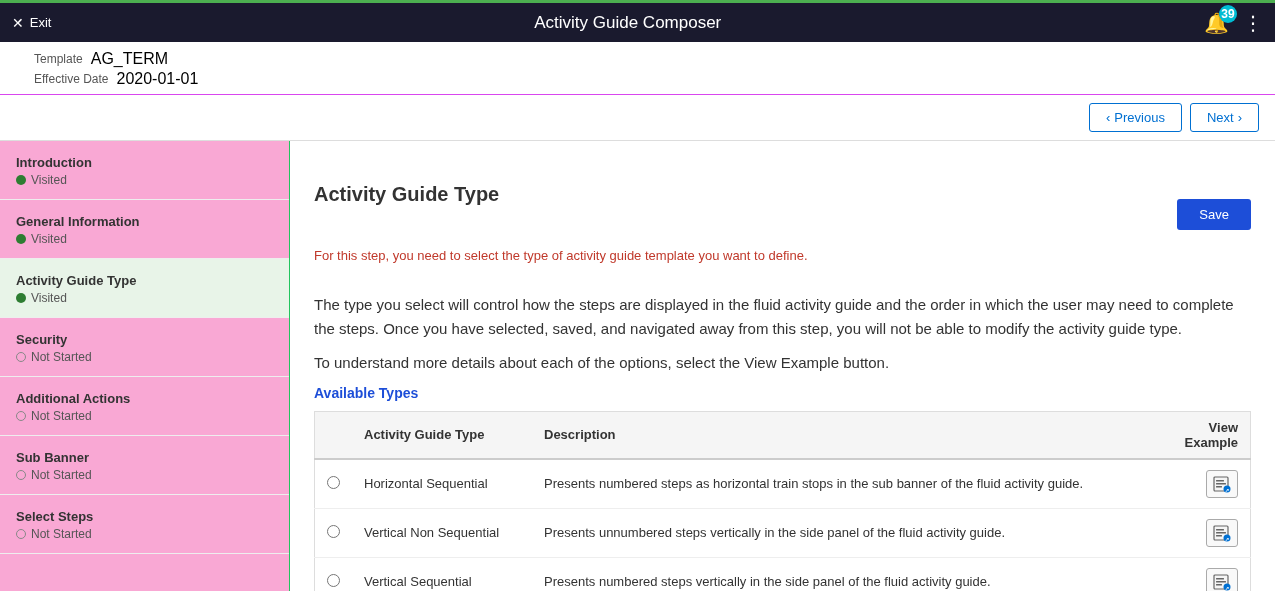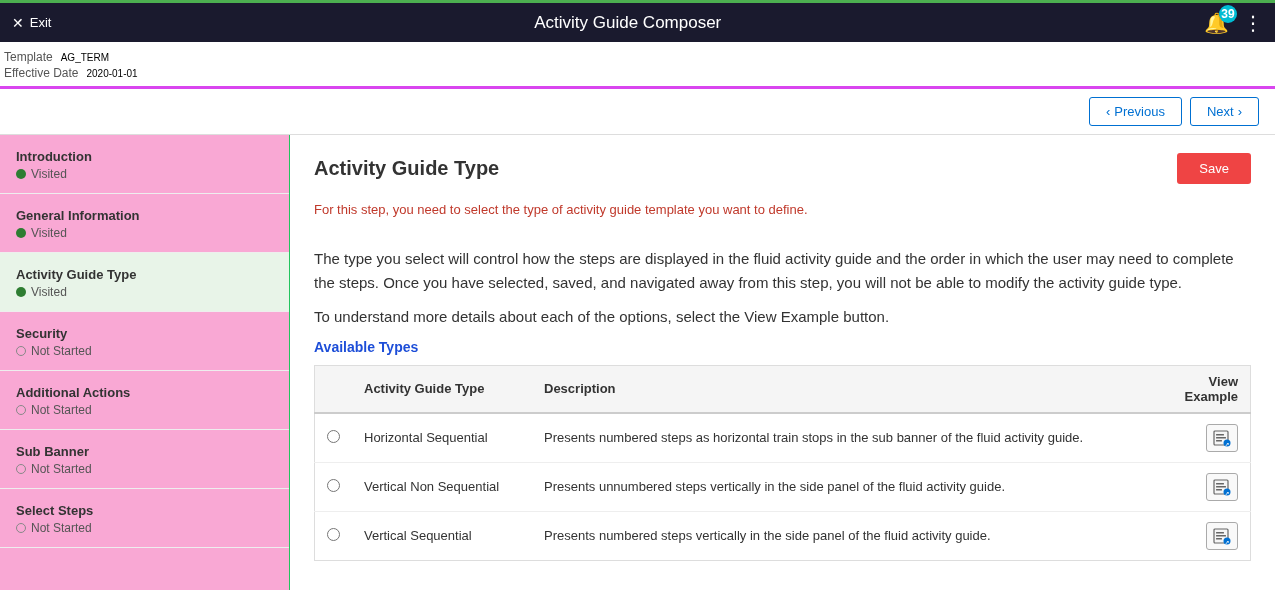--- a/index.html
+++ b/index.html
@@ -31,26 +31,26 @@
       font-size: 12px;
       width: 18px; height: 18px;
       display: flex; align-items: center; justify-content: center;
       font-weight: bold;
     }
     .dots-icon { font-size: 20px; color: #fff; cursor: pointer; }
 
     
     .sub-header {
       background: #fff;
-      padding: 8px 16px 4px 4px;
-      border-bottom: 3px solid #d946ef;
+      padding: 8px 16px 4px 34px;
+      border-bottom: 1px solid #d946ef;
     }
     .sub-header-row { display: flex; align-items: center; gap: 8px; font-size: 13px; color: #333; margin-bottom: 2px; }
     .sub-header-label { color: #555; font-size: 12px; }
-    .sub-header-value { color: #000; font-size: 10px; font-weight: 500; }
+    .sub-header-value { color: #000; font-size: 16px; font-weight: 500; }
 
     
     .nav-bar {
       display: flex;
       justify-content: flex-end;
       align-items: center;
       padding: 8px 16px;
       border-bottom: 1px solid #ddd;
       gap: 8px;
     }
@@ -102,28 +102,29 @@
       background: #fff;
     }
     .content-header {
       display: flex;
       align-items: center;
       justify-content: space-between;
       margin-bottom: 16px;
     }
     .content-title { font-size: 20px; font-weight: bold; color: #333; }
     .save-btn {
-      background: #ef4444;
+      background: #1d4ed8;
       color: #fff;
       border: none;
       padding: 8px 22px;
       border-radius: 3px;
       cursor: pointer;
       font-size: 13px;
       font-weight: 500;
+      margin-top: 40px;
     }
 
     .info-text { color: #c0392b; font-size: 13px; line-height: 1.6; margin-bottom: 26px; }
     .info-text-dark { color: #333; font-size: 15px; line-height: 1.6; margin-bottom: 10px; }
 
     .section-title { color: #1d4ed8; font-size: 14px; font-weight: bold; margin: 10px 0 10px 0; }
 
     
     .types-table {
       width: 100%;

